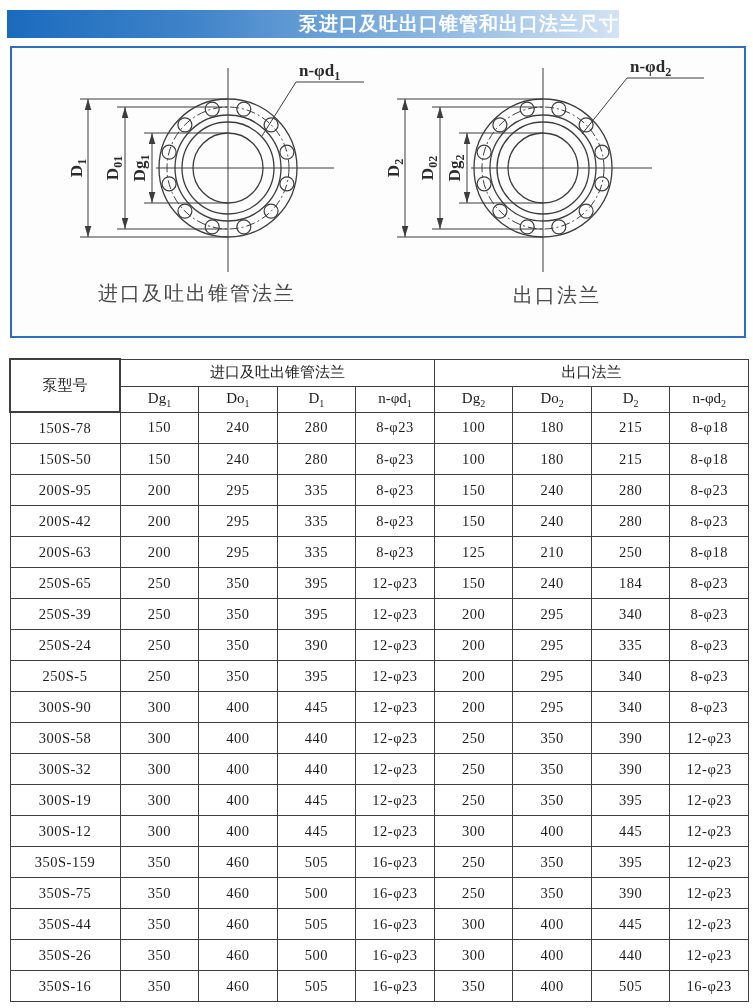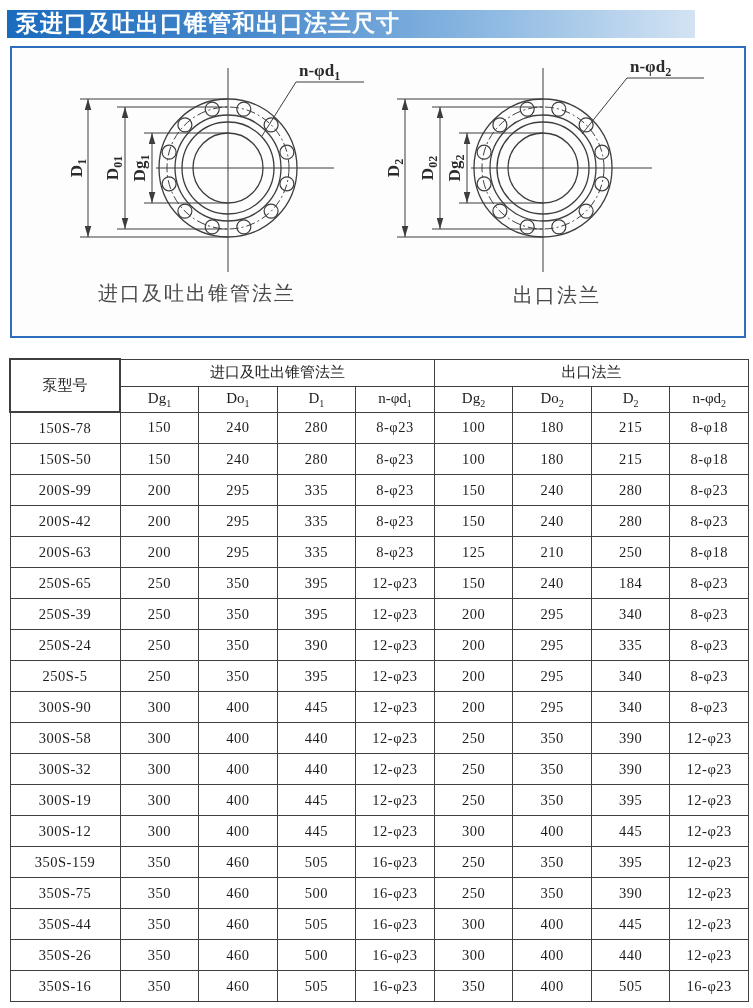--- a/index.html
+++ b/index.html
@@ -1,21 +1,21 @@
 <!DOCTYPE html>
 <html><head>
 <meta charset="utf-8">
 <style>
   html,body{margin:0;padding:0;background:#ffffff;}
   .page{position:relative;width:753px;height:1008px;background:#ffffff;overflow:hidden;
         font-family:"Liberation Sans",sans-serif;}
-  .title-bar{position:absolute;left:7px;top:10px;width:688px;height:28px;box-sizing:border-box;
+  .title-bar{position:absolute;left:7px;top:10px;width:612px;height:28px;box-sizing:border-box;
         background:linear-gradient(90deg,#1a6bbe 0%,#3f83c9 30%,#8db9e2 70%,#d3e3f3 100%);
-        color:#ffffff;font-family:"Liberation Serif",serif;font-weight:bold;font-size:23px;
-        line-height:28px;padding-left:9px;letter-spacing:1px;}
+        color:#ffffff;font-family:"Liberation Serif",serif;font-weight:bold;font-size:19px;
+        line-height:28px;padding-left:9px;letter-spacing:1px;text-align:right;}
   .diagram-box{position:absolute;left:10px;top:46px;width:736px;height:292px;box-sizing:border-box;
         border:2px solid #2e6fbd;background:#fdfdfd;}
   .diagram-box svg{width:100%;height:100%;display:block;}
   svg line, svg circle, svg path.lead{stroke:#3d3d3d;fill:none;}
   svg .thin{stroke-width:1;}
   svg .ring{stroke-width:1.3;}
   svg .dash{stroke-width:1;stroke-dasharray:9 3 2 3;}
   svg .hole circle{stroke:#3d3d3d;stroke-width:1.2;fill:none;}
   svg text{fill:#2b2b2b;font-family:"Liberation Serif",serif;}
   svg .dimlbl{font-size:17px;font-weight:bold;}
@@ -185,21 +185,21 @@
           <td>150</td>
           <td>240</td>
           <td>280</td>
           <td>8-φ23</td>
           <td>100</td>
           <td>180</td>
           <td>215</td>
           <td>8-φ18</td>
         </tr>
         <tr>
-          <td>200S-99</td>
+          <td>200S-95</td>
           <td>200</td>
           <td>295</td>
           <td>335</td>
           <td>8-φ23</td>
           <td>150</td>
           <td>240</td>
           <td>280</td>
           <td>8-φ23</td>
         </tr>
         <tr>

